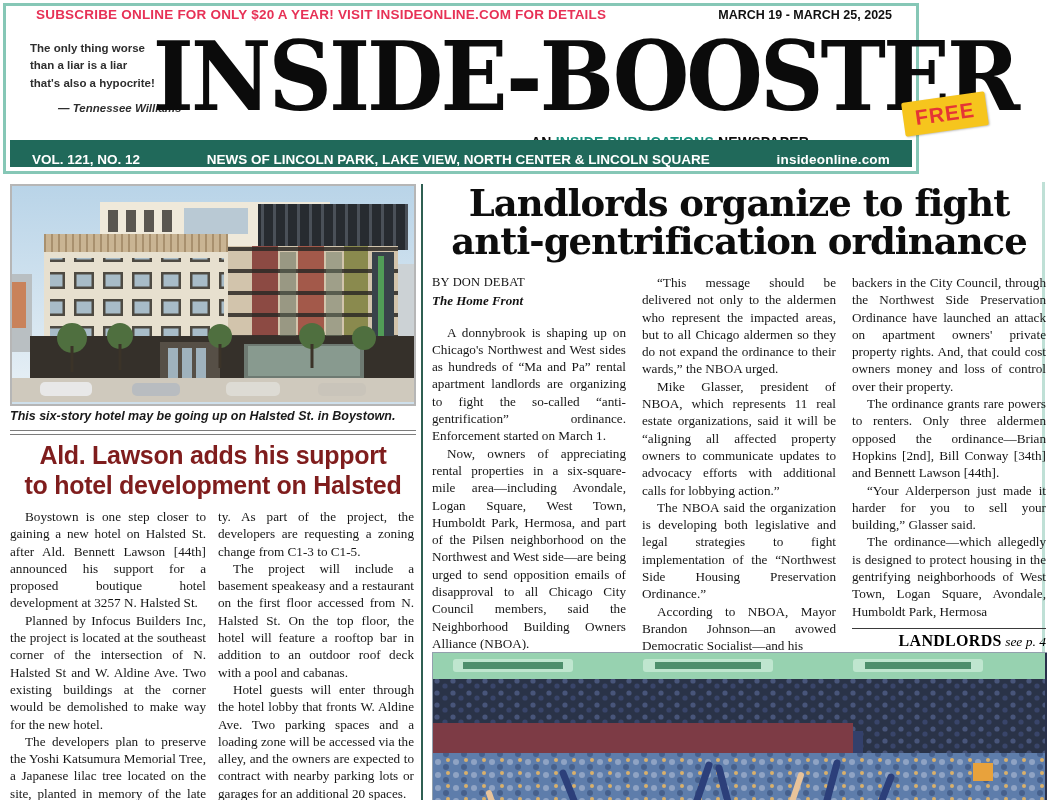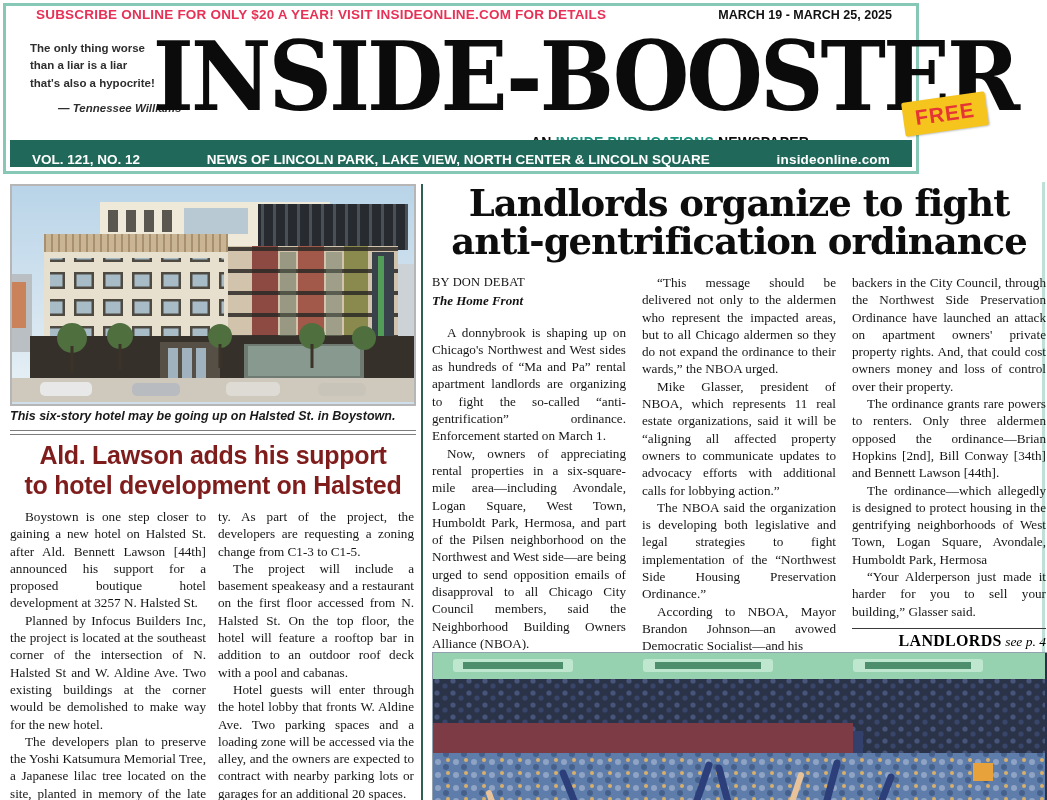--- a/index.html
+++ b/index.html
@@ -234,22 +234,22 @@
         <div class="col">
             <p class="para">“This message should be delivered not only to the aldermen who represent the impacted areas, but to all Chicago aldermen so they do not expand the ordinance to their wards,” the NBOA urged.</p>
             <p class="para">Mike Glasser, president of NBOA, which represents 11 real estate organizations, said it will be “aligning all affected property owners to communicate updates to advocacy efforts with additional calls for lobbying action.”</p>
             <p class="para">The NBOA said the organization is developing both legislative and legal strategies to fight implementation of the “Northwest Side Housing Preservation Ordinance.”</p>
             <p class="para">According to NBOA, Mayor Brandon Johnson—an avowed Democratic Socialist—and his</p>
           </div>
         <div class="col cont">
           <div>
               <p class="para">backers in the City Council, through the Northwest Side Preservation Ordinance have launched an attack on apartment owners' private property rights. And, that could cost owners money and loss of control over their property.</p>
               <p class="para">The ordinance grants rare powers to renters. Only three aldermen opposed the ordinance—Brian Hopkins [2nd], Bill Conway [34th] and Bennett Lawson [44th].</p>
+              <p class="para">“Your Alderperson just made it harder for you to sell your building,” Glasser said.</p>
               <p class="para">The ordinance—which allegedly is designed to protect housing in the gentrifying neighborhoods of West Town, Logan Square, Avondale, Humboldt Park, Hermosa</p>
-              <p class="para">“Your Alderperson just made it harder for you to sell your building,” Glasser said.</p>
             </div>
           <div class="jump-block">
             <span class="jump-ref">LANDLORDS</span><span class="jump-suffix"> see p. 4</span>
           </div>
         </div>
       </div>
 
       <div class="champ-photo">
         <svg width="612" height="330" viewBox="0 0 612 330" aria-hidden="true">
           <defs>

